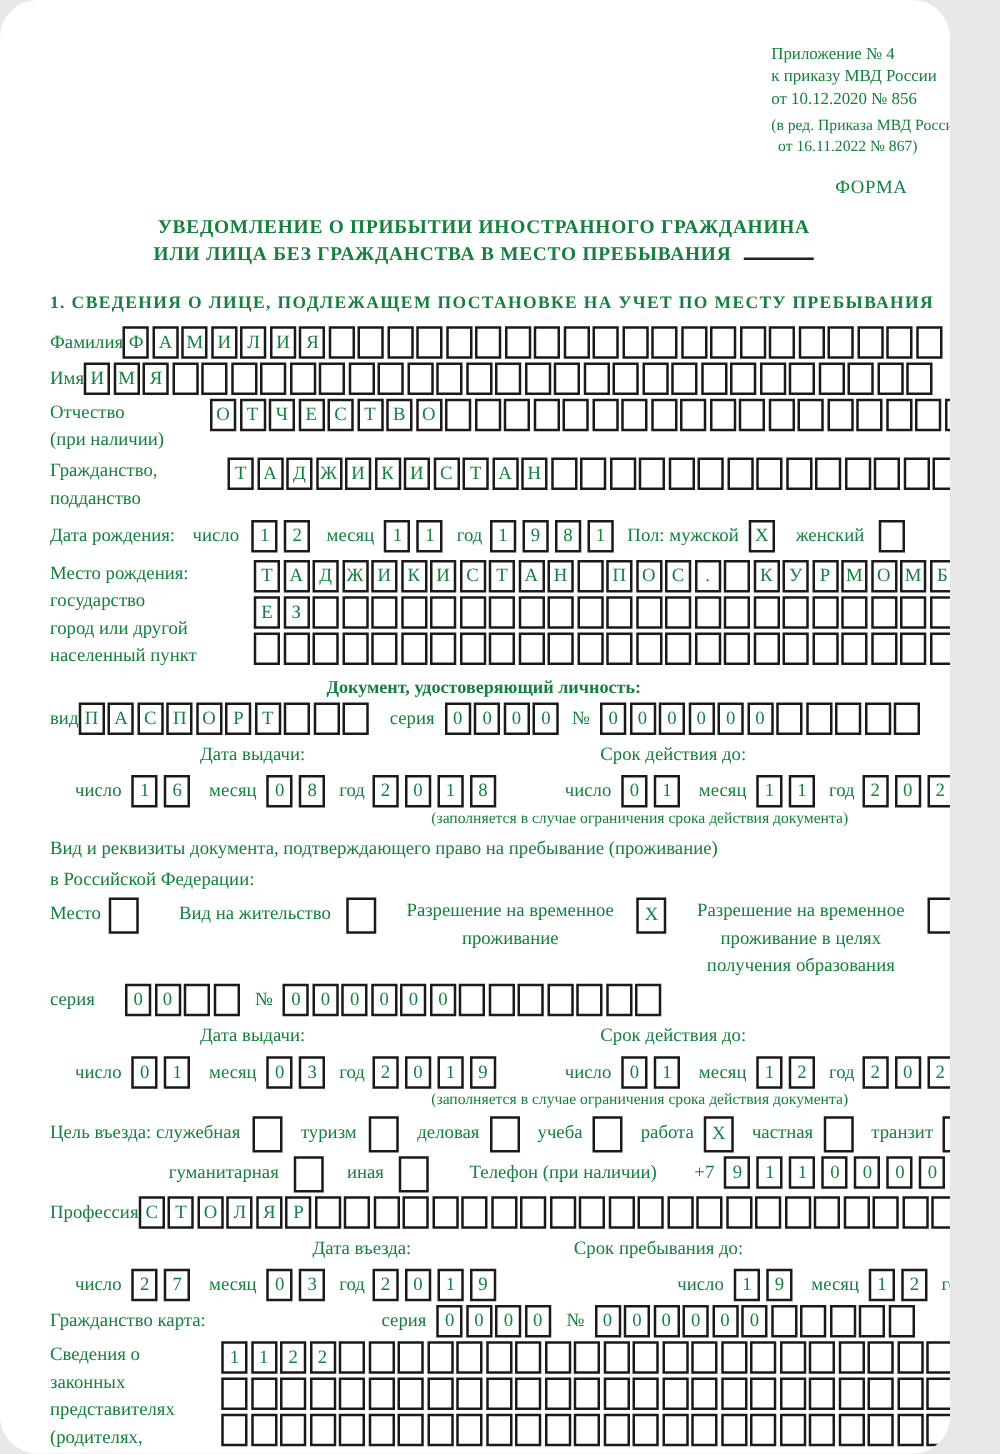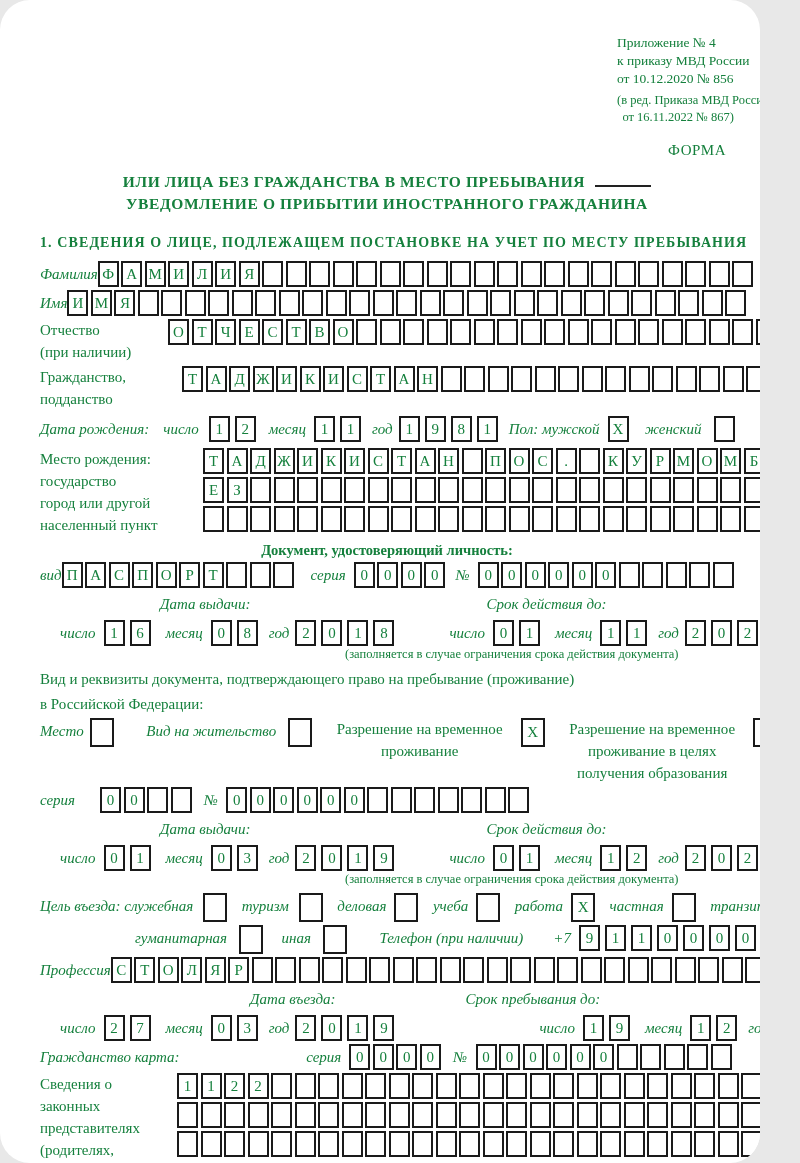--- a/index.html
+++ b/index.html
@@ -10,21 +10,21 @@
   }
   
   .annex{margin-left:577px;font-size:13.5px;line-height:18px;white-space:nowrap;}
   .annex-sub{margin-top:4px;font-size:12.5px;line-height:17px;text-align:right;}
   .form-marker{text-align:right;font-weight:normal;font-size:15px;letter-spacing:.5px;margin:16px 8px 0 0;}
   .title{text-align:center;font-weight:bold;font-size:15.5px;letter-spacing:.6px;line-height:22px;margin-top:12px;}
   .blank-underline{display:inline-block;width:56px;border-bottom:2px solid #222;margin-left:10px;}
   .section-heading{font-weight:bold;font-size:14px;letter-spacing:1.1px;margin-top:20px;white-space:nowrap;}
   
   .frow{display:flex;align-items:flex-start;margin-top:3px;}
-  .lbl{font-size:15px;line-height:26px;white-space:nowrap;font-style:italic;}
+  .lbl{font-size:15px;line-height:26px;white-space:nowrap;}
   .lblcol{display:flex;flex-direction:column;font-size:15px;line-height:22px;flex:0 0 auto;}
   .lblcol.center{text-align:center;}
   .cellcol{display:flex;flex-direction:column;}
   .cellcol .cells{margin-bottom:3px;}
   .cells{display:flex;flex:0 0 auto;}
   .cell{
     width:17px;height:22px;border:2px solid #1a1a1a;margin-right:2.5px;
     text-align:center;font-size:15px;line-height:22px;flex:0 0 auto;background:#fff;
   }
   .dc .cell{margin-right:5px;}        
@@ -53,22 +53,22 @@
     <div>от 10.12.2020 № 856</div>
     <div class="annex-sub">
       <div>(в ред. Приказа МВД России</div>
       <div>от 16.11.2022 № 867)</div>
     </div>
   </div>
 
   <div class="form-marker">ФОРМА</div>
 
   <div class="title">
+    <div>УВЕДОМЛЕНИЕ О ПРИБЫТИИ ИНОСТРАННОГО ГРАЖДАНИНА</div>
     <div><span>ИЛИ ЛИЦА БЕЗ ГРАЖДАНСТВА В МЕСТО ПРЕБЫВАНИЯ</span><span class="blank-underline"></span></div>
-    <div>УВЕДОМЛЕНИЕ О ПРИБЫТИИ ИНОСТРАННОГО ГРАЖДАНИНА</div>
   </div>
 
   <div class="section-heading">1. СВЕДЕНИЯ О ЛИЦЕ, ПОДЛЕЖАЩЕМ ПОСТАНОВКЕ НА УЧЕТ ПО МЕСТУ ПРЕБЫВАНИЯ</div>
 
   <div class="frow mt10">
     <span class="lbl w88">Фамилия</span>
     <span class="cells">
         <span class="cell">Ф</span>
         <span class="cell">А</span>
         <span class="cell">М</span>

